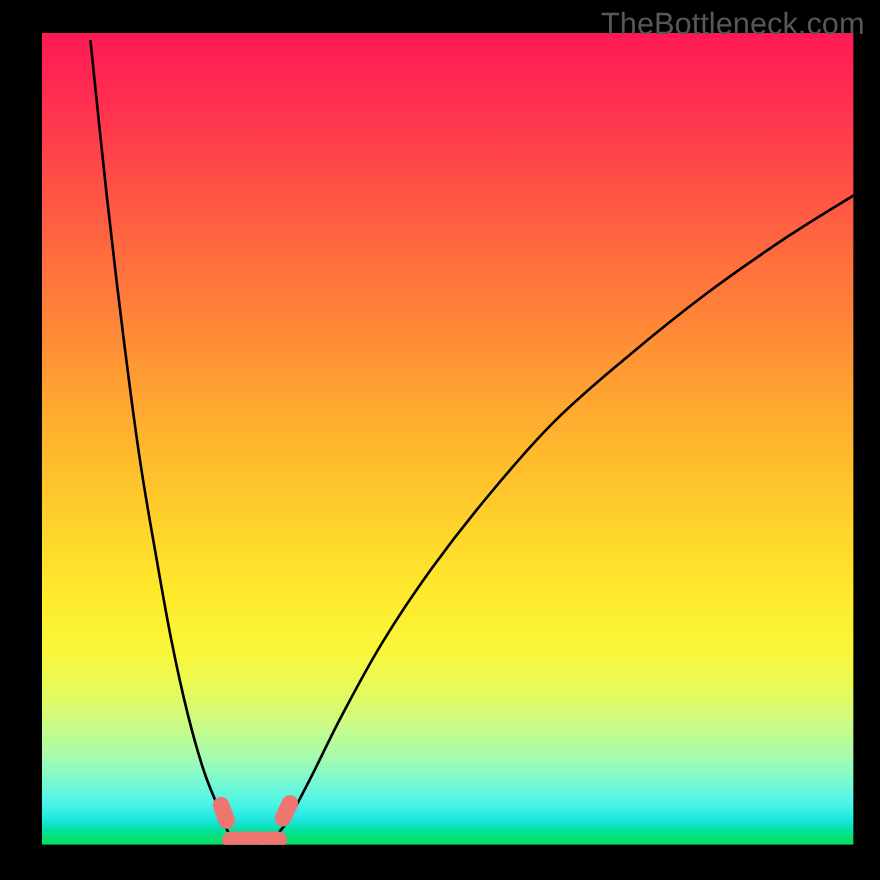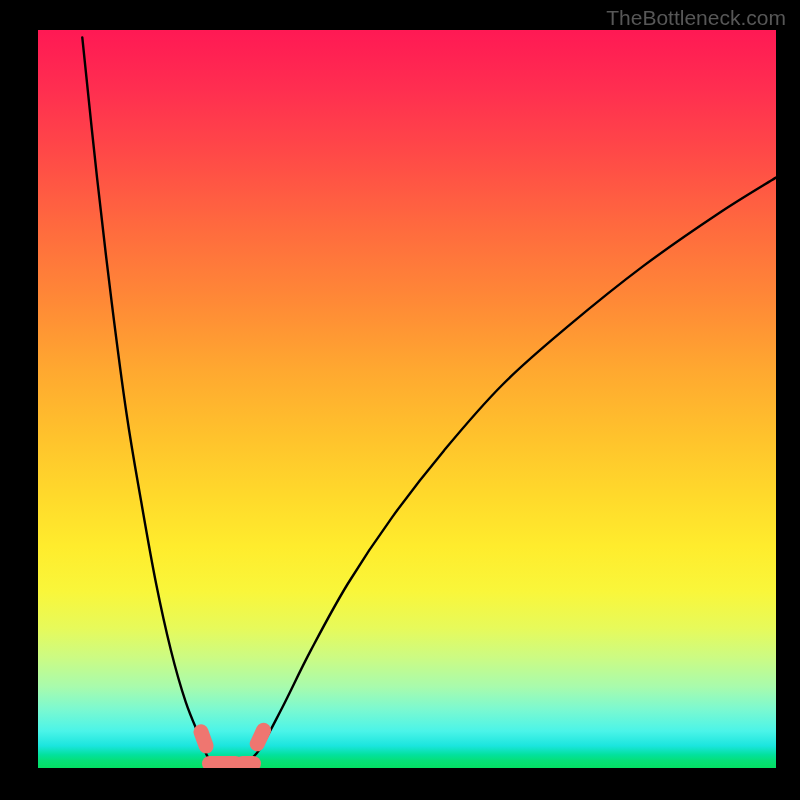--- a/index.html
+++ b/index.html
@@ -9,21 +9,21 @@
     height: 800px;
     background: #000;
     position: relative;
     font-family: Arial, sans-serif;
   }
   .watermark {
     position: absolute;
     top: 6px;
     right: 14px;
     color: #575757;
-    font-size: 21px;
+    font-size: 28px;
     font-weight: 500;
     z-index: 10;
   }
   .plot-area {
     position: absolute;
     left: 38px;
     top: 30px;
     width: 738px;
     height: 738px;
     overflow: hidden;

